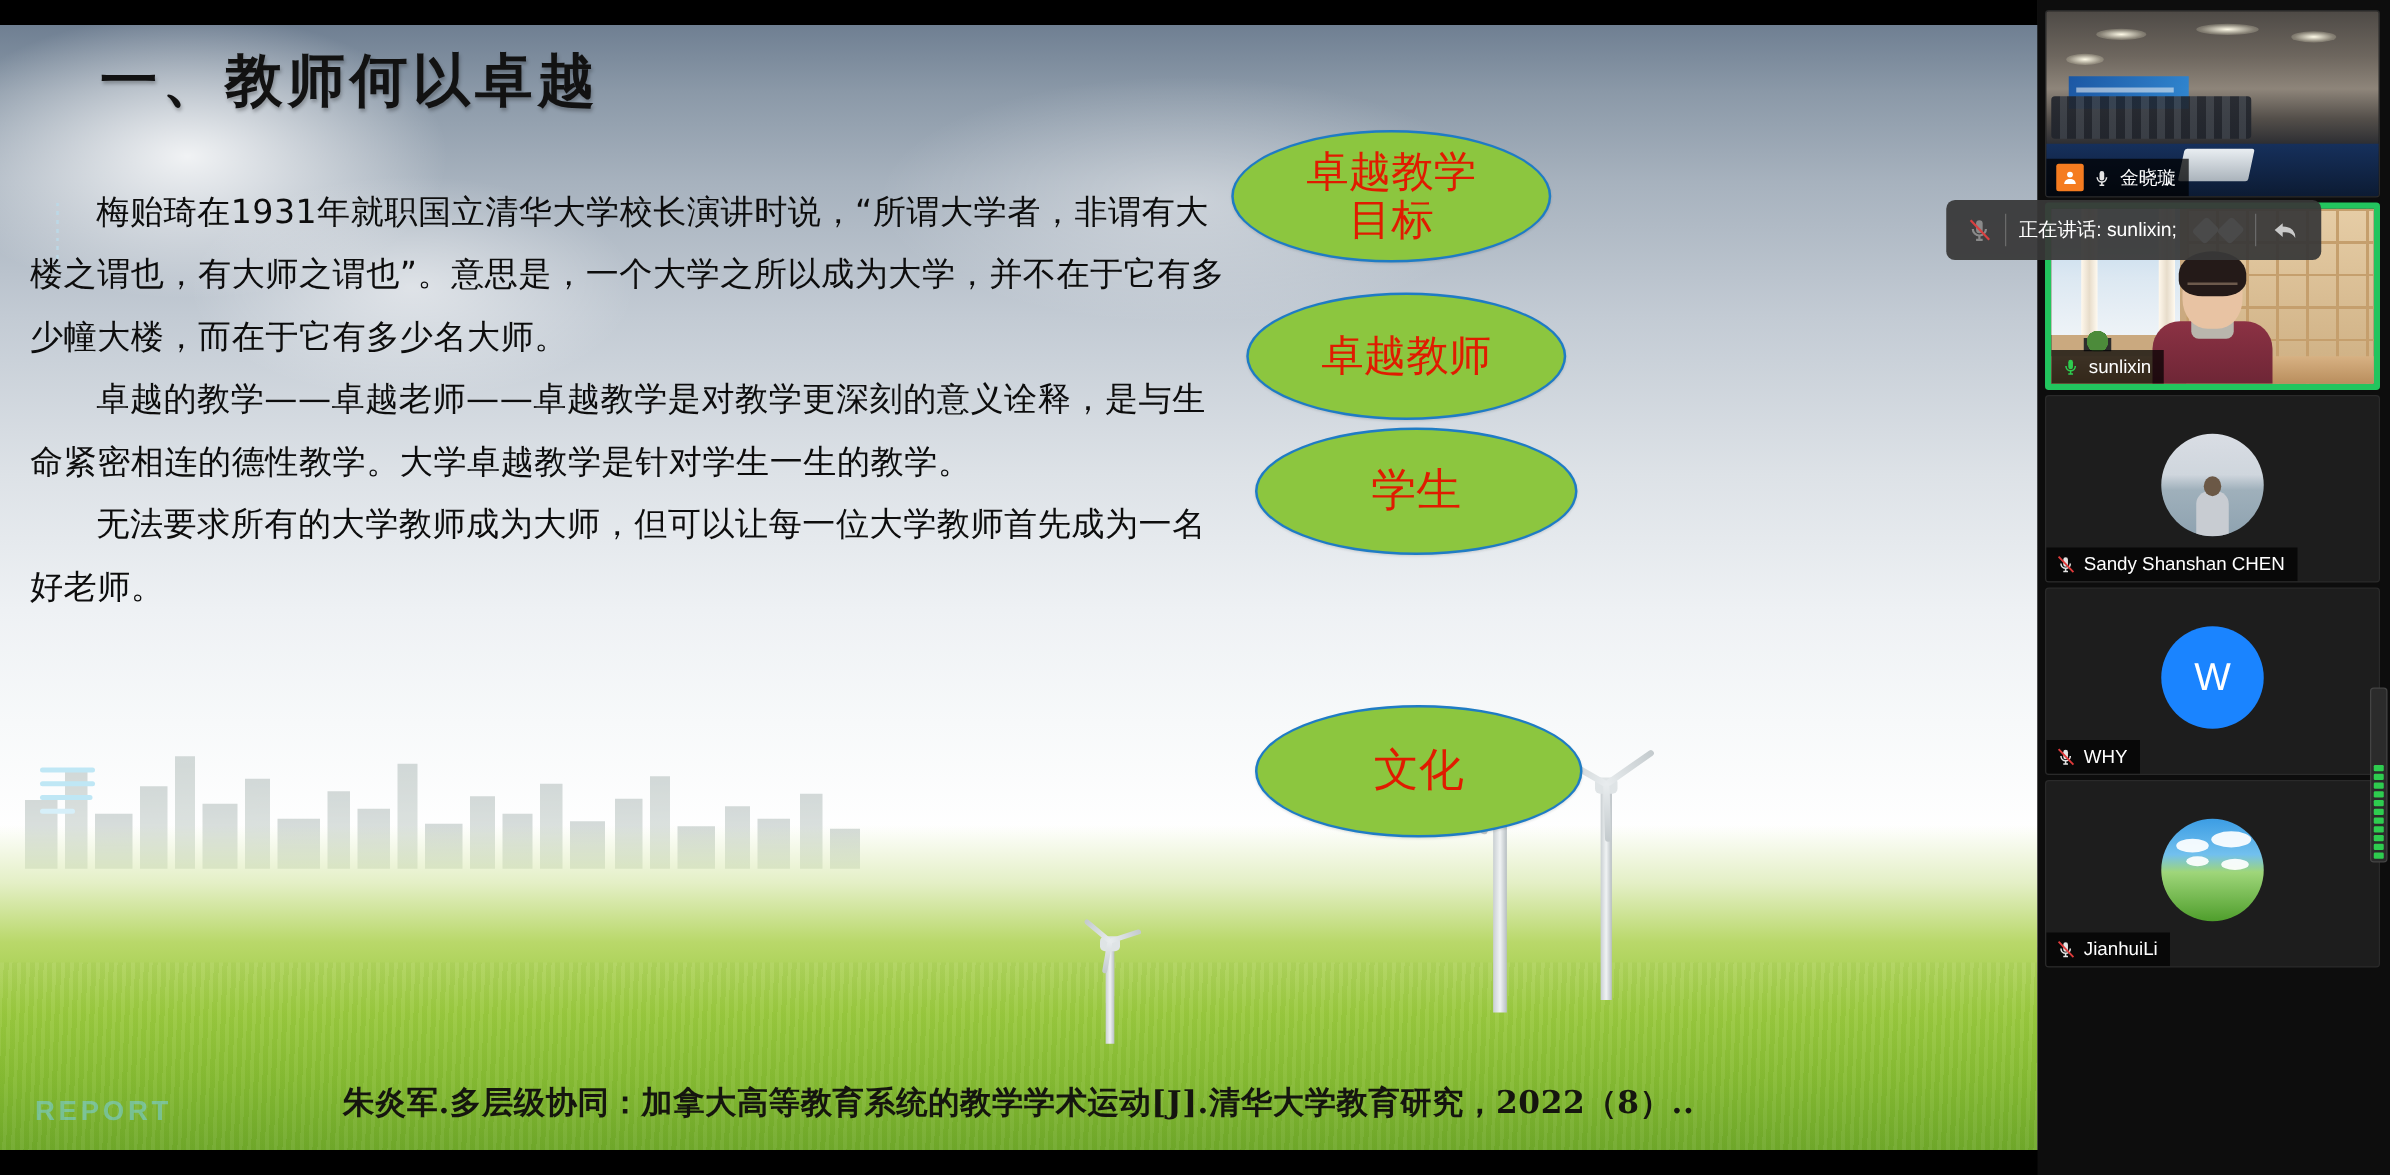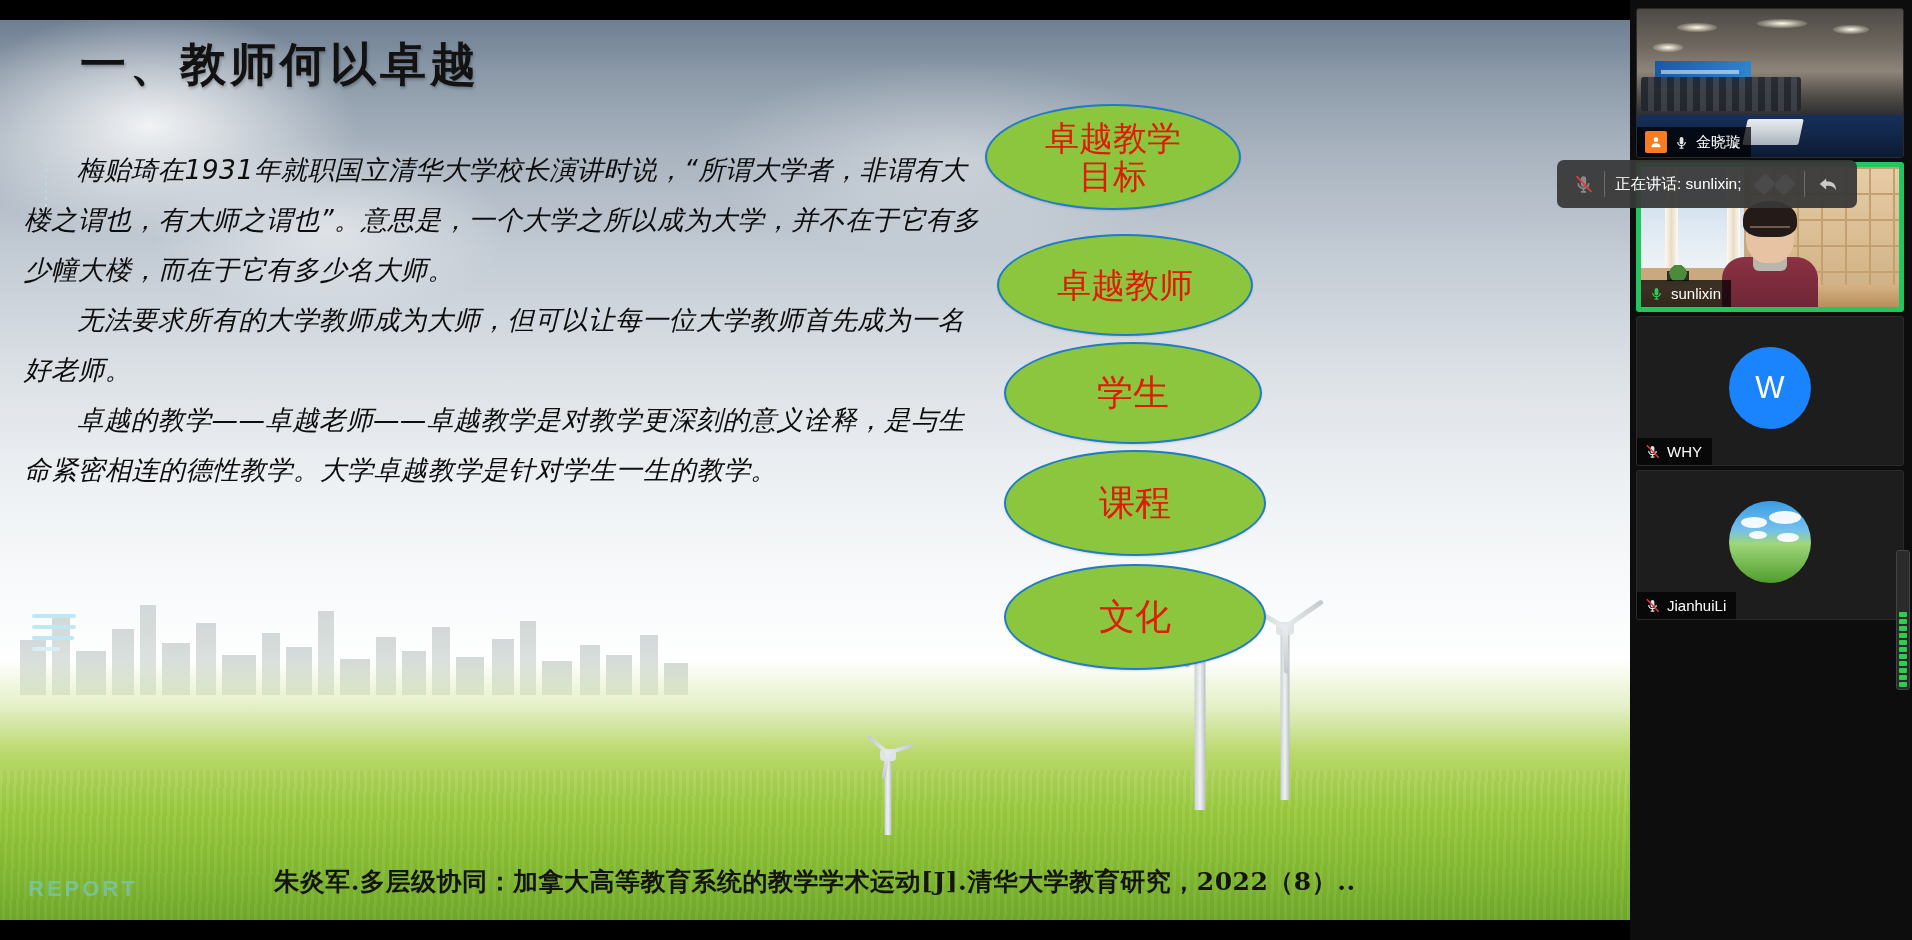--- a/index.html
+++ b/index.html
@@ -82,21 +82,20 @@
     text-shadow:1px 2px 3px rgba(0,0,0,.25);
     white-space:nowrap;
   }
 
   
   #slide-body {
     position:absolute; left:24px; top:125px; width:960px;
     font-family:"DejaVu Sans","Liberation Sans",sans-serif;
     font-size:26.5px; line-height:50px; color:#0d0d0d;
     letter-spacing:.4px;
-    font-style:italic;
   }
   #slide-body p { text-indent:2em; margin:0; }
 
   
   #dot-guide {
     position:absolute; left:45px; top:142px; width:2px; height:52px;
     background:repeating-linear-gradient(180deg,#bcd8e6 0 3px, transparent 3px 7px);
   }
 
   
@@ -373,43 +372,40 @@
         <div class="blade" style="left:30px;bottom:170px;width:46px;height:5px;transform:rotate(88deg);"></div>
         <div class="blade" style="left:30px;bottom:170px;width:46px;height:5px;transform:rotate(210deg);"></div>
       </div>
 
       <h1 id="slide-title">一、教师何以卓越</h1>
 
       <div id="dot-guide"></div>
 
       <div id="slide-body">
         <p>梅贻琦在1931年就职国立清华大学校长演讲时说，“所谓大学者，非谓有大楼之谓也，有大师之谓也”。意思是，一个大学之所以成为大学，并不在于它有多少幢大楼，而在于它有多少名大师。</p>
+        <p>卓越的教学——卓越老师——卓越教学是对教学更深刻的意义诠释，是与生命紧密相连的德性教学。大学卓越教学是针对学生一生的教学。</p>
         <p>无法要求所有的大学教师成为大师，但可以让每一位大学教师首先成为一名好老师。</p>
-        <p>卓越的教学——卓越老师——卓越教学是对教学更深刻的意义诠释，是与生命紧密相连的德性教学。大学卓越教学是针对学生一生的教学。</p>
       </div>
 
       <div id="lines-icon">
         <i></i>
           <i></i>
           <i></i>
           <i></i>
       </div>
 
       <div class="ellipse" style="left:985px;top:84px;width:256px;height:106px;font-size:34px;white-space:pre-line;">
         <span>卓越教学
 目标</span>
       </div>
       <div class="ellipse" style="left:997px;top:214px;width:256px;height:102px;font-size:34px;">
         <span>卓越教师</span>
       </div>
       <div class="ellipse" style="left:1004px;top:322px;width:258px;height:102px;font-size:36px;">
         <span>学生</span>
-      </div>
-      <div class="ellipse" style="left:1004px;top:430px;width:262px;height:106px;font-size:36px;">
-        <span>课程</span>
       </div>
       <div class="ellipse" style="left:1004px;top:544px;width:262px;height:106px;font-size:36px;text-align:center;">
         <span>文化</span>
       </div>
 
       <div id="citation">朱炎军.多层级协同：加拿大高等教育系统的教学学术运动[J].清华大学教育研究，2022（8）..</div>
       <div id="watermark">REPORT</div>
     </div>
   </div>
 
@@ -484,20 +480,34 @@
       <div class="tile-name">
         <svg class="mic" viewBox="0 0 24 24">
           <path d="M12 3a3 3 0 0 1 3 3v6a3 3 0 0 1-6 0V6a3 3 0 0 1 3-3z" fill="#2ecc4f"></path>
           <path d="M6 11a6 6 0 0 0 12 0" fill="none" stroke="#2ecc4f" stroke-width="2"></path>
           <path d="M12 17v4M9 21h6" stroke="#2ecc4f" stroke-width="2"></path>
         </svg>
         <span>sunlixin</span>
       </div>
     </div>
 
+    <div class="tile">
+      <div class="avatar-circle beach-av">
+        <span class="fig"></span>
+      </div>
+      <div class="tile-name">
+        <svg class="mic" viewBox="0 0 24 24">
+          <path d="M12 3a3 3 0 0 1 3 3v6a3 3 0 0 1-6 0V6a3 3 0 0 1 3-3z" fill="#e4e4e4"></path>
+          <path d="M6 11a6 6 0 0 0 12 0" fill="none" stroke="#e4e4e4" stroke-width="2"></path>
+          <path d="M12 17v4M9 21h6" stroke="#e4e4e4" stroke-width="2"></path>
+          <path d="M3 2 L22 22" stroke="#e03b3b" stroke-width="2.4"></path>
+        </svg>
+        <span>Sandy Shanshan CHEN</span>
+      </div>
+    </div>
 
     <div class="tile">
       <div class="avatar-circle blue-av">
         <span>W</span>
       </div>
       <div class="tile-name">
         <svg class="mic" viewBox="0 0 24 24">
           <path d="M12 3a3 3 0 0 1 3 3v6a3 3 0 0 1-6 0V6a3 3 0 0 1 3-3z" fill="#e4e4e4"></path>
           <path d="M6 11a6 6 0 0 0 12 0" fill="none" stroke="#e4e4e4" stroke-width="2"></path>
           <path d="M12 17v4M9 21h6" stroke="#e4e4e4" stroke-width="2"></path>

